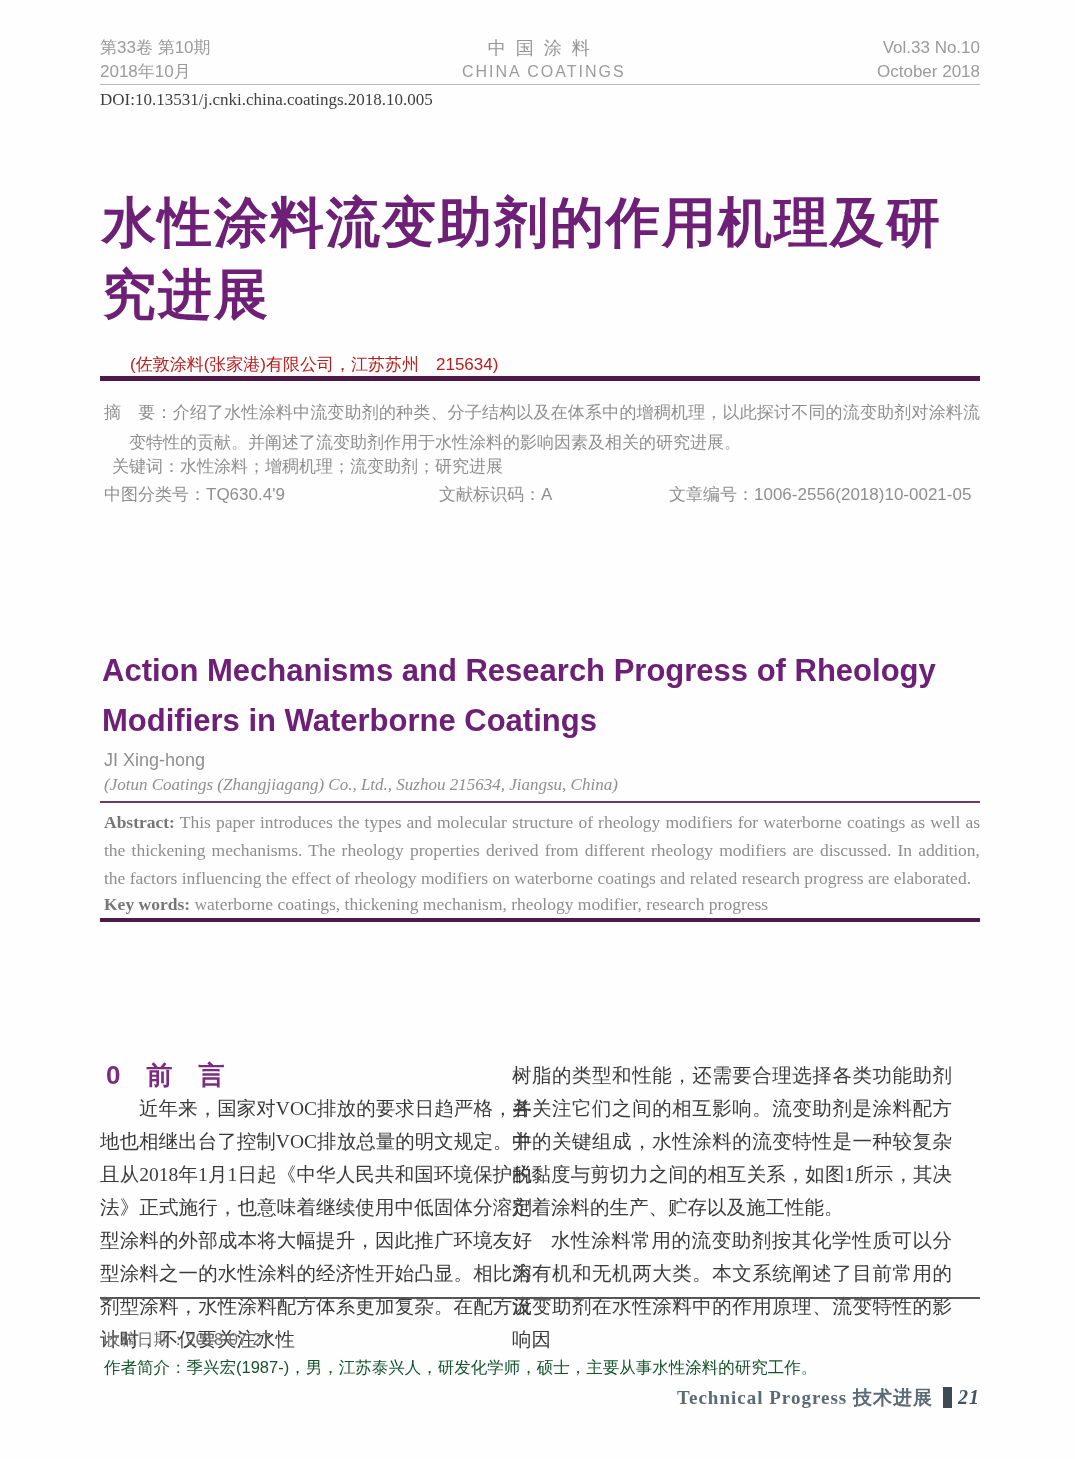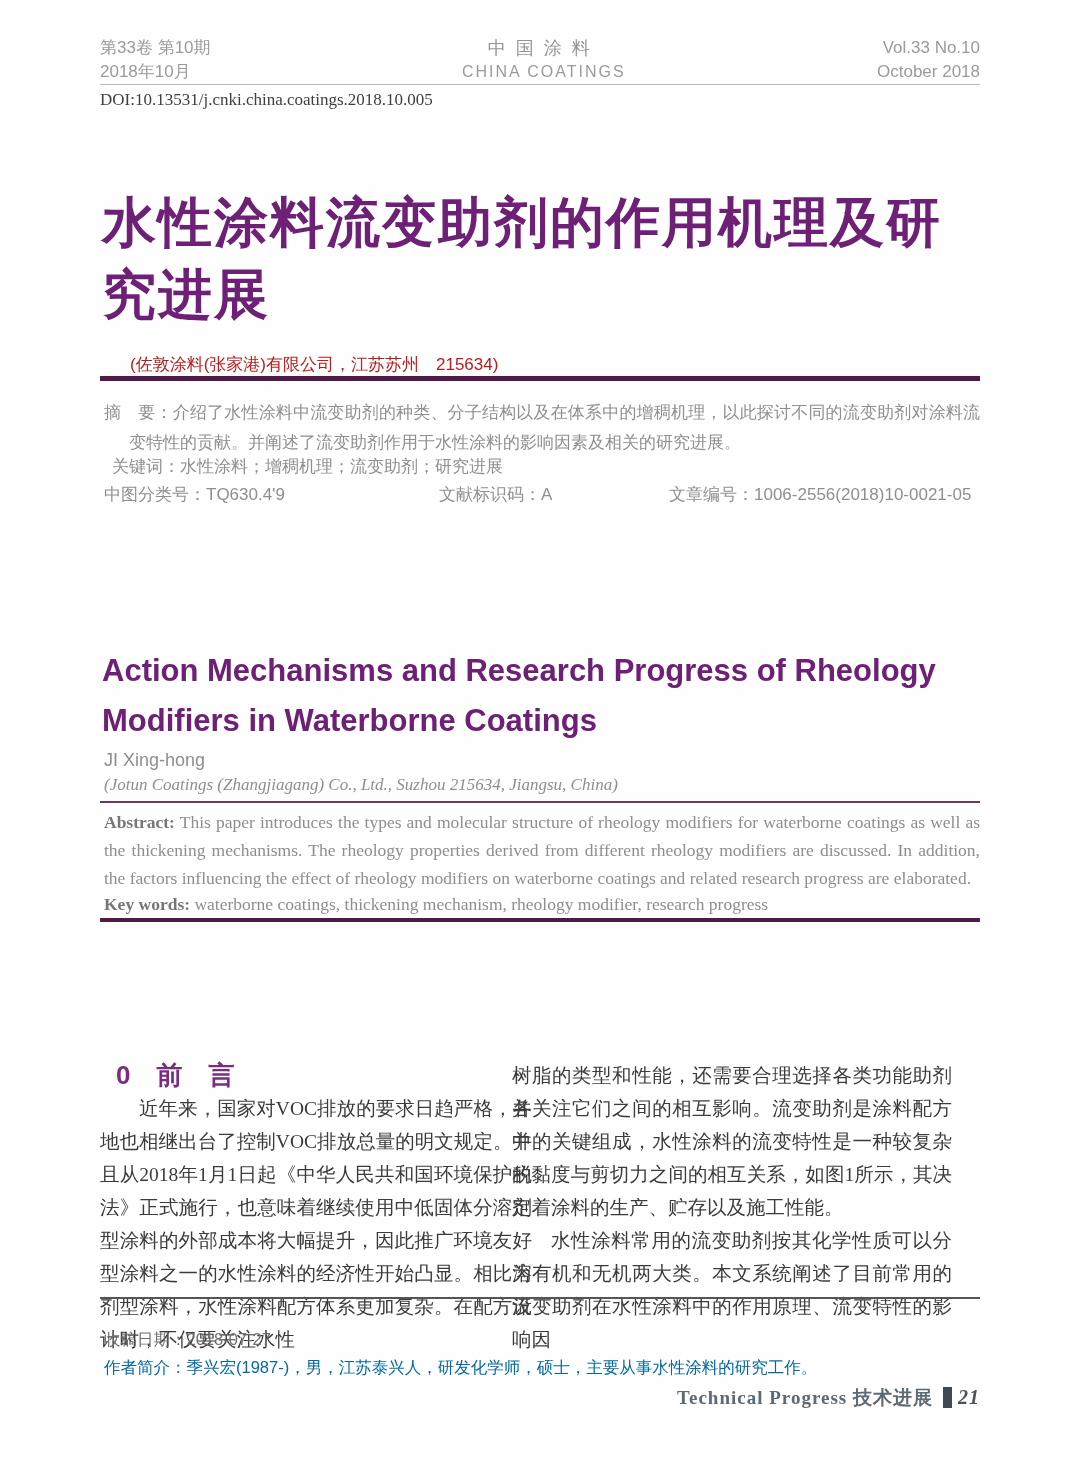--- a/index.html
+++ b/index.html
@@ -97,42 +97,42 @@
   .keywords-en {
     left: 104px; top: 890px; width: 876px;
     font-family: "Liberation Serif", serif;
     color: #8e8e8e; font-size: 17.5px; line-height: 28px;
   }
   .bold-label { font-weight: bold; color: #767676; }
   .rule-thick-2 { left: 100px; top: 918px; width: 880px; height: 4px; background: #4f1a4a; }
 
   
   .section-heading {
-    left: 116px; top: 1058px; width: 430px;
+    left: 106px; top: 1058px; width: 430px;
     color: #7b2b80; font-weight: bold; font-size: 26px;
   }
   .section-heading .sec-num { margin-right: 26px; }
   .section-heading .sec-title { letter-spacing: 26px; }
   .body-col {
     font-family: "Liberation Serif", serif;
     color: #3b3b3b; font-size: 19.5px; line-height: 33px;
     text-align: justify;
   }
   .col-left-body { left: 100px; top: 1092px; width: 432px; }
   .col-right-body { left: 512px; top: 1059px; width: 440px; }
   .body-col p.indent { text-indent: 2em; }
 
   
   .footnote-rule { left: 100px; top: 1297px; width: 880px; height: 2px; background: #555; }
   .footnote {
     left: 104px; top: 1303px; width: 876px;
     font-size: 16.5px; line-height: 28px; margin-top: 22px;
   }
   .fn-received { color: #6f6f6f; }
-  .fn-bio { color: #0369a1; }
+  .fn-bio { color: #14532d; }
 
   
   .page-footer {
     left: 100px; top: 1385px; width: 880px;
     text-align: right;
     font-family: "Liberation Serif", serif;
     color: #5c6a75; font-size: 19px; font-weight: bold;
     letter-spacing: 1px;
   }
   .footer-bar {

